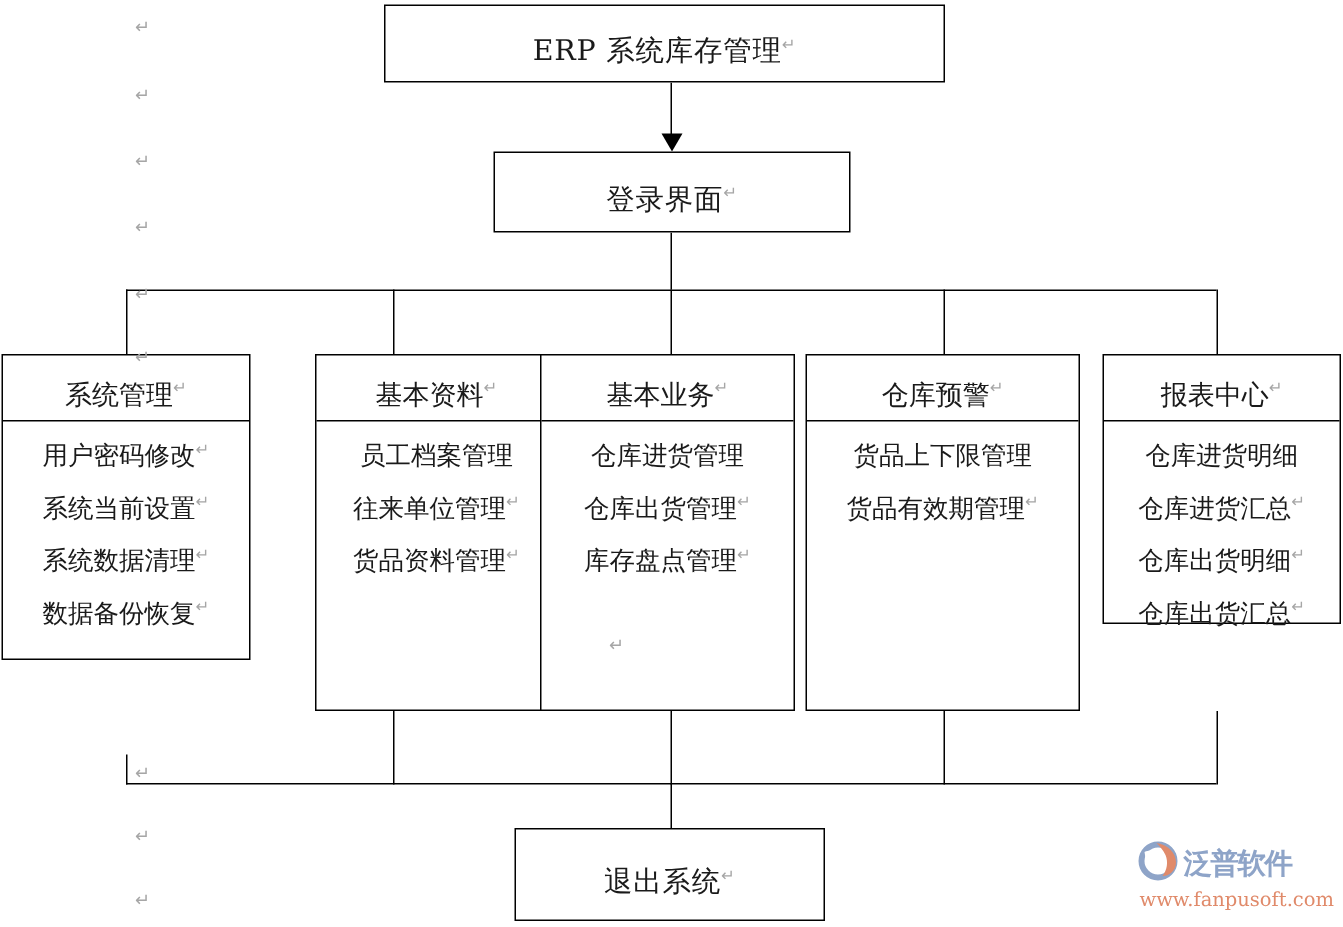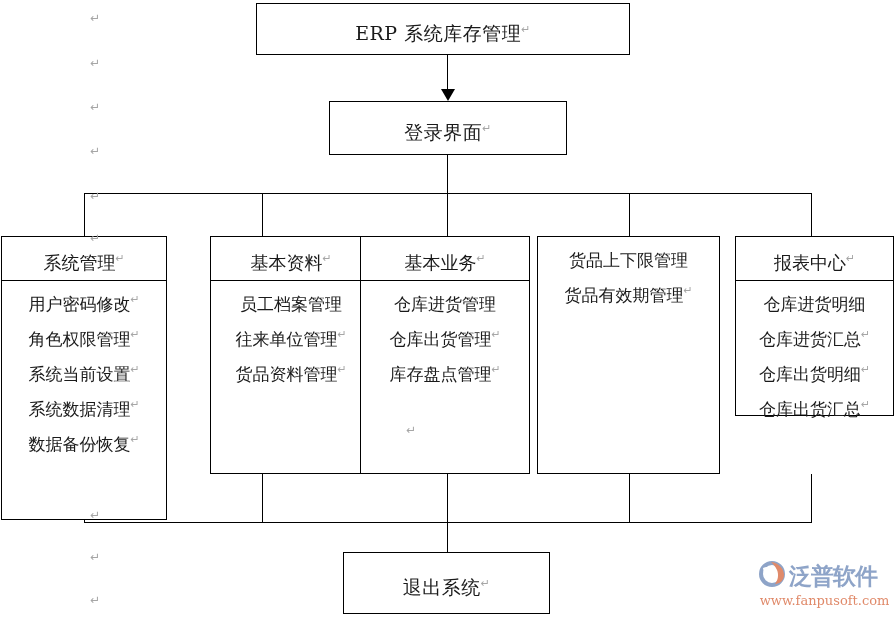--- a/index.html
+++ b/index.html
@@ -155,21 +155,21 @@
     height: 52px;
     z-index: 5;
   }
   #wm-row {
     display: flex;
     align-items: center;
     height: 32px;
   }
   #wm-text {
     font-family: "DejaVu Sans", "Liberation Sans", sans-serif;
-    font-size: 23px;
+    font-size: 19px;
     font-weight: bold;
     color: #8ea4c8;
     letter-spacing: -1px;
     margin-left: 2px;
   }
   #wm-url {
     font-family: "DejaVu Serif", "Liberation Serif", serif;
     font-size: 13px;
     color: #e08a6a;
     letter-spacing: 0px;
@@ -220,27 +220,26 @@
       <span>ERP 系统库存管理</span><span class="ret-inline">↵</span>
     </div>
   </div>
 
   <div class="box" id="login-box">
     <div class="box-label">
       <span>登录界面</span><span class="ret-inline">↵</span>
     </div>
   </div>
 
-  <div class="category" style="left:1px;top:236px;width:166px;height:284px;">
+  <div class="category" style="left:1px;top:236px;width:166px;height:204px;">
     <div class="cat-head">
       <span>系统管理</span><span class="ret-inline">↵</span>
     </div>
     <div class="cat-body">
       <div class="cat-item"><span>用户密码修改</span><span class="ret-inline">↵</span></div>
-      <div class="cat-item"><span>角色权限管理</span><span class="ret-inline">↵</span></div>
       <div class="cat-item"><span>系统当前设置</span><span class="ret-inline">↵</span></div>
       <div class="cat-item"><span>系统数据清理</span><span class="ret-inline">↵</span></div>
       <div class="cat-item"><span>数据备份恢复</span><span class="ret-inline">↵</span></div>
     </div>
   </div>
 
   <div class="category" style="left:182px;top:236px;width:162px;height:238px;margin-left:28px;">
     <div class="cat-head">
       <span>基本资料</span><span class="ret-inline">↵</span>
     </div>
@@ -256,20 +255,23 @@
       <span>基本业务</span><span class="ret-inline">↵</span>
     </div>
     <div class="cat-body">
       <div class="cat-item"><span>仓库进货管理</span><span class="ret-inline"></span></div>
       <div class="cat-item"><span>仓库出货管理</span><span class="ret-inline">↵</span></div>
       <div class="cat-item"><span>库存盘点管理</span><span class="ret-inline">↵</span></div>
     </div>
   </div>
 
   <div class="category" style="left:537px;top:236px;width:183px;height:238px;">
+    <div class="cat-head">
+      <span>仓库预警</span><span class="ret-inline">↵</span>
+    </div>
     <div class="cat-body">
       <div class="cat-item"><span>货品上下限管理</span><span class="ret-inline"></span></div>
       <div class="cat-item"><span>货品有效期管理</span><span class="ret-inline">↵</span></div>
     </div>
   </div>
 
   <div class="category" style="left:735px;top:236px;width:159px;height:180px;">
     <div class="cat-head">
       <span>报表中心</span><span class="ret-inline">↵</span>
     </div>

